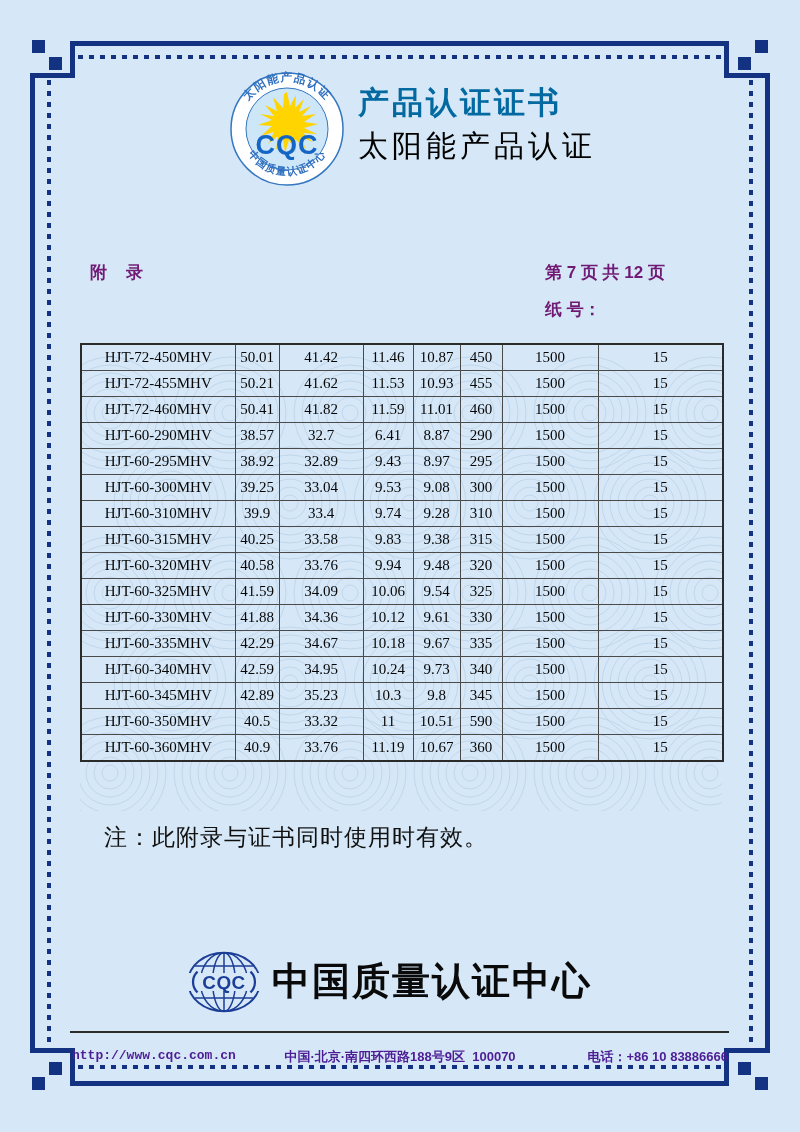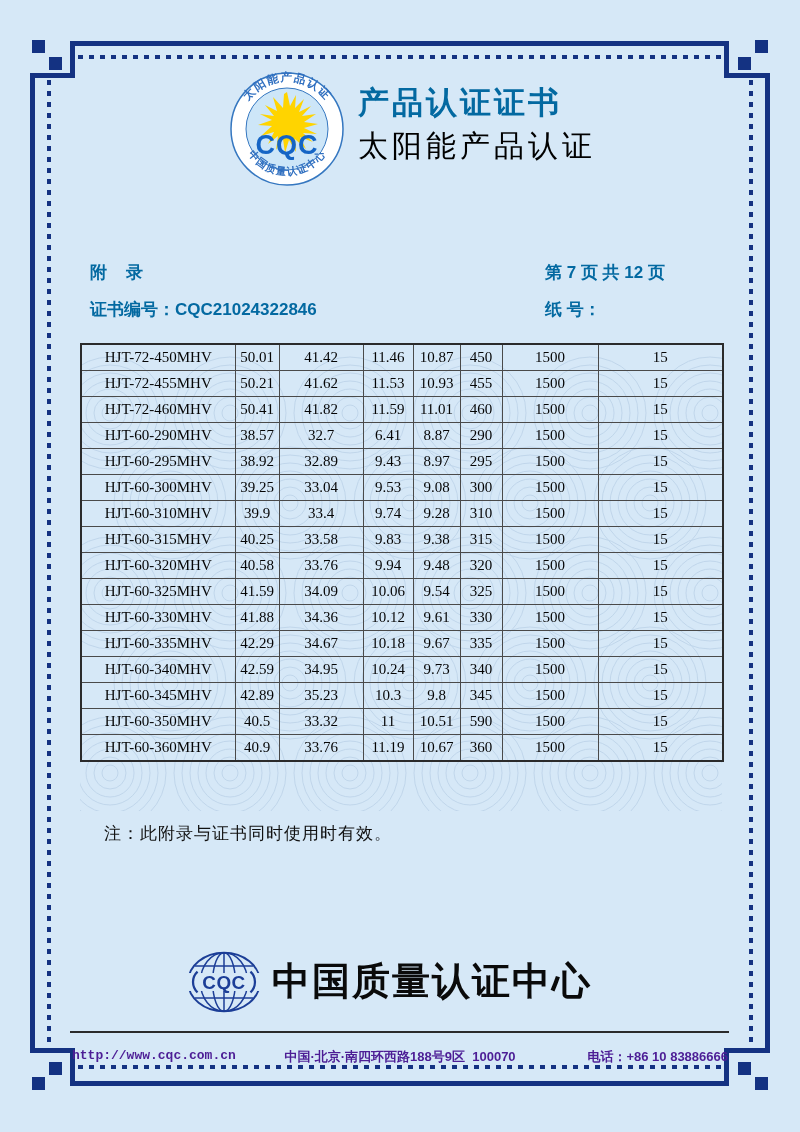--- a/index.html
+++ b/index.html
@@ -16,35 +16,35 @@
     background:repeating-linear-gradient(180deg,#143282 0 5px,transparent 5px 11px);}
 
   
   .logo{position:absolute;left:228px;top:70px;width:118px;height:118px;}
   .title{position:absolute;left:358px;top:82px;font-size:31px;font-weight:bold;
          color:#0369a1;letter-spacing:3px;white-space:pre;}
   .subtitle{position:absolute;left:358px;top:126px;font-size:30px;color:#000;
          letter-spacing:4px;white-space:pre;}
 
   
-  .meta{position:absolute;color:#0369a1;font-weight:bold;font-size:17px;white-space:pre;}
+  .meta{position:absolute;color:#701a75;font-weight:bold;font-size:17px;white-space:pre;}
   .m-appendix{left:90px;top:261px;}
   .m-page{left:545px;top:261px;}
   .m-cert{left:90px;top:298px;}
   .m-paper{left:545px;top:298px;}
 
   
   .wm{position:absolute;left:80px;top:343px;z-index:0;}
   table.data{position:absolute;left:80px;top:343px;width:642px;z-index:1;
     border-collapse:collapse;table-layout:fixed;border:2px solid #2b2b2b;}
   table.data td{border:1px solid #4a4a4a;height:25px;padding:0;text-align:center;
     font-family:"Liberation Serif",serif;font-size:15px;color:#050505;background:transparent;}
 
   
-  .note{position:absolute;left:104px;top:822px;font-size:17px;color:#111;
+  .note{position:absolute;left:104px;top:822px;font-size:23px;color:#111;
     font-family:"Liberation Serif",serif;letter-spacing:1px;}
 
   
   .f-logo{position:absolute;left:184px;top:948px;width:80px;height:68px;}
   .f-org{position:absolute;left:272px;top:956px;font-size:38px;color:#0a0a0a;
     font-weight:600;letter-spacing:2px;white-space:pre;}
 
   
   .contact-rule{position:absolute;left:70px;top:1031px;width:659px;height:2px;background:#2b2b2b;}
   .contact{position:absolute;top:1048px;font-size:13px;font-weight:bold;color:#4c1d95;white-space:pre;}
@@ -101,21 +101,20 @@
       <polygon points="59,22 62,36 68,25 67,38 76,29 71,42 83,36 74,46 88,44 76,52 90,54 76,58 89,64 75,63 85,72 72,67 78,79 67,69 68,82 61,70 57,83 55,69 48,80 50,66 40,74 46,62 33,66 44,56 30,55 44,50 32,44 46,46 37,35 49,41 45,27 55,38 56,24"></polygon>
     </g>
     <text x="59" y="84" text-anchor="middle" font-size="27" font-weight="bold" fill="#1565c5" font-family="Liberation Sans, sans-serif" letter-spacing="1">CQC</text>
   </svg>
 
   <div class="title">产品认证证书</div>
   <div class="subtitle">太阳能产品认证</div>
 
   <div class="meta m-appendix">附    录</div>
   <div class="meta m-page">第 7 页 共 12 页</div>
-  <div class="meta m-cert"><span>证书编号：</span><span>CQC21024322846</span></div>
   <div class="meta m-paper">纸 号：</div>
 
   <svg class="wm" width="642" height="468" viewBox="0 0 642 468">
     <defs>
       <g id="fan" fill="none" stroke="#a6c0dc" stroke-width="1">
         <circle r="8"></circle>
           <circle r="16"></circle>
           <circle r="24"></circle>
           <circle r="32"></circle>
           <circle r="40"></circle>

